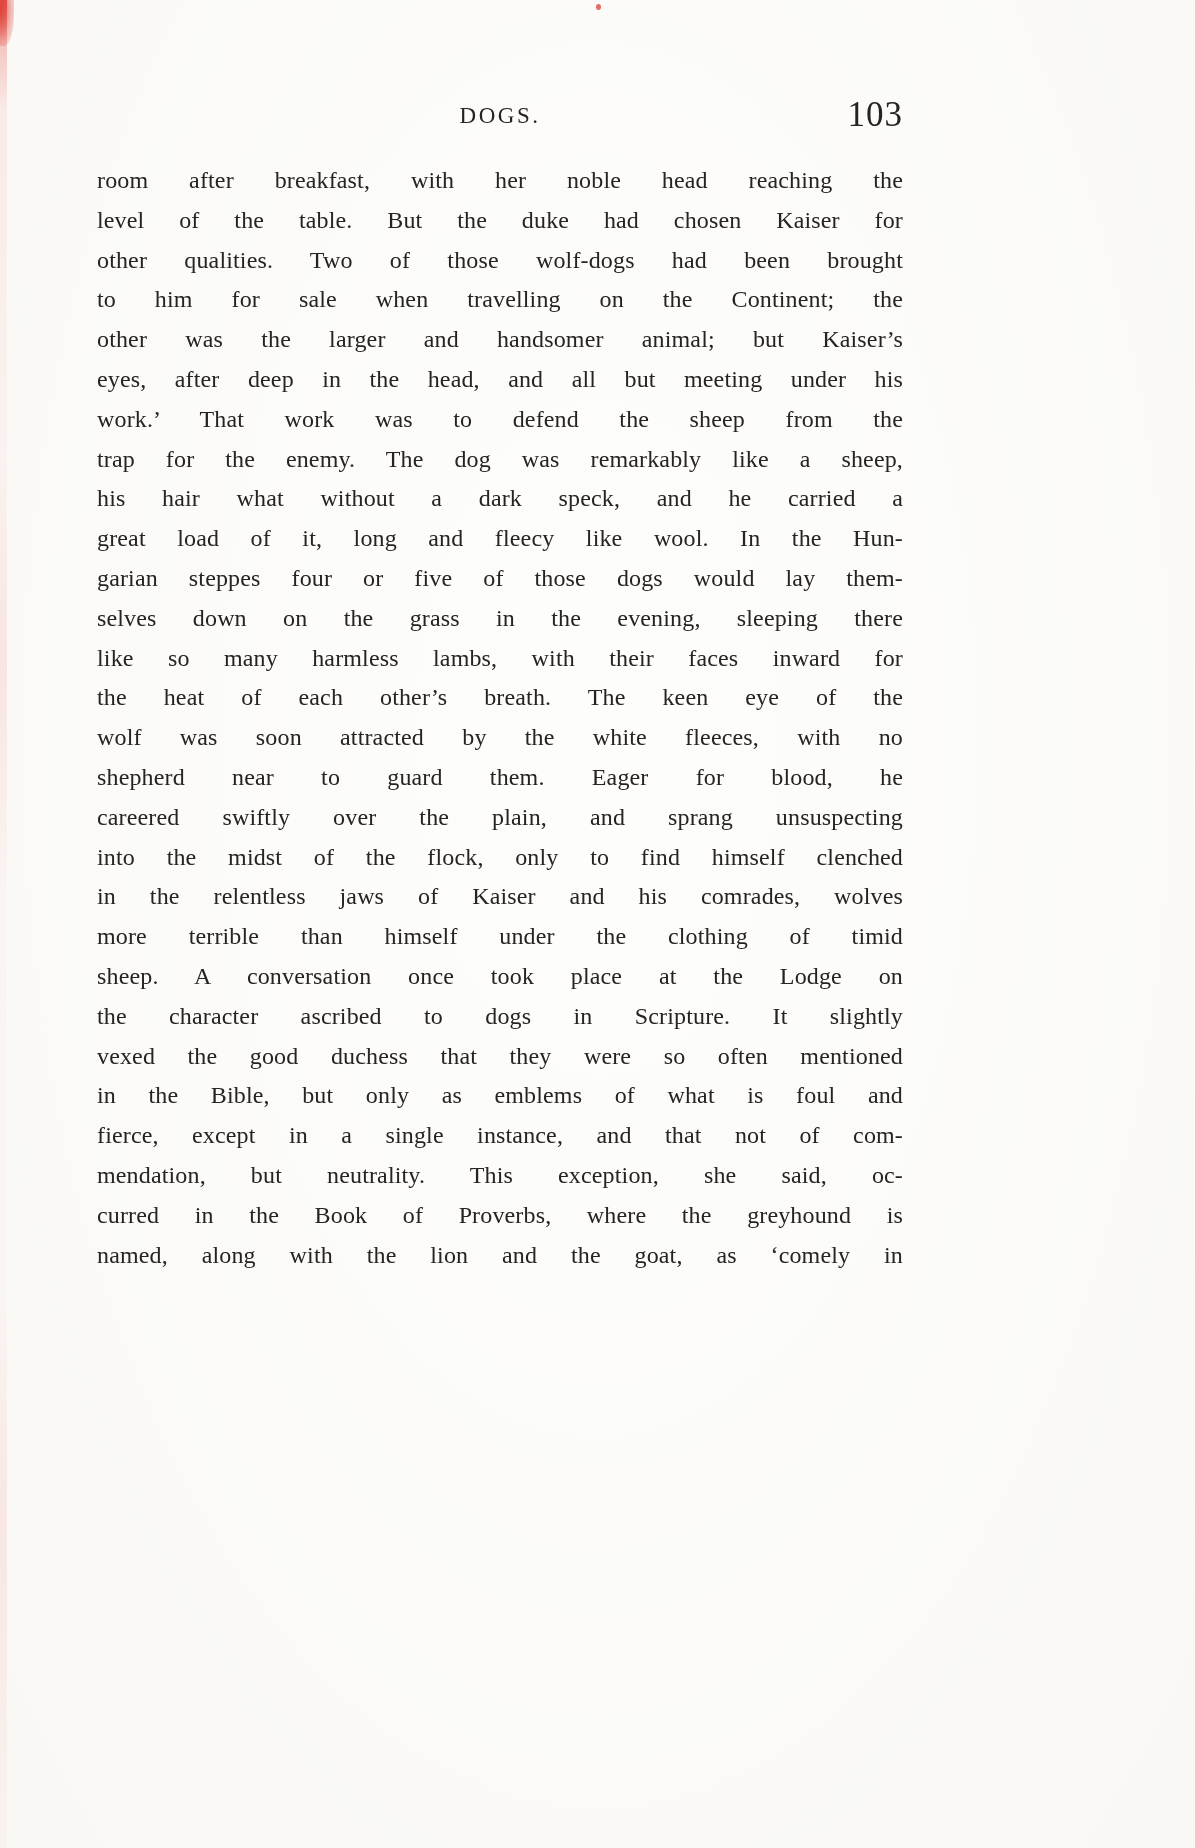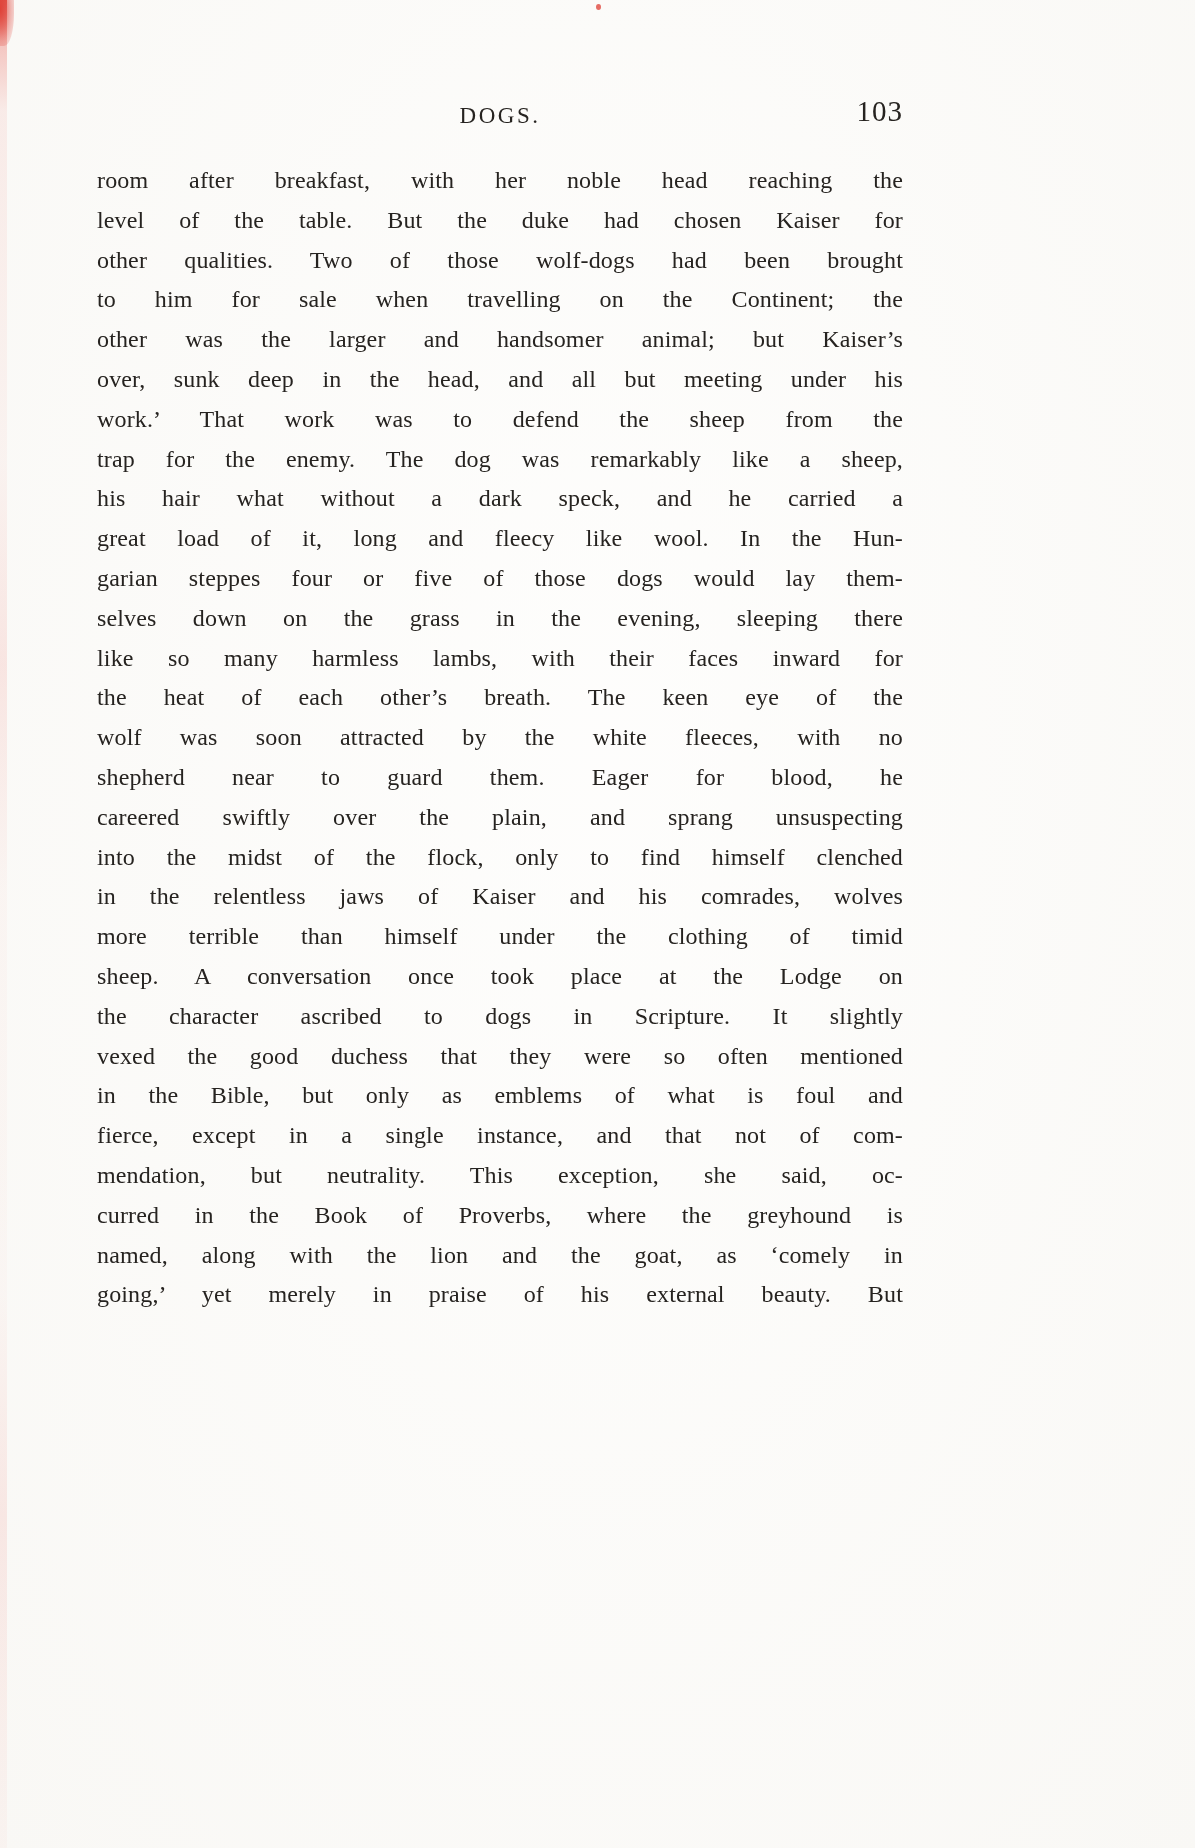--- a/index.html
+++ b/index.html
@@ -67,21 +67,21 @@
     top: 4px;
     text-align: center;
     font-size: 23px;
     letter-spacing: 2.5px;
     color: var(--ink);
   }
   .folio {
     position: absolute;
     right: 0;
     top: -4px;
-    font-size: 29px;
+    font-size: 35px;
     letter-spacing: 1px;
     color: var(--ink);
   }
 
   
   .body-text {
     position: absolute;
     top: 161px;
     left: 97px;
     width: 806px;
@@ -111,21 +111,21 @@
     <span class="running-title">DOGS.</span>
     <span class="folio">103</span>
   </header>
 
   <main class="body-text" id="body-lines">
       <div class="line">room after breakfast, with her noble head reaching the</div>
       <div class="line">level of the table.  But the duke had chosen Kaiser for</div>
       <div class="line">other qualities.  Two of those wolf-dogs had been brought</div>
       <div class="line">to him for sale when travelling on the Continent; the</div>
       <div class="line">other was the larger and handsomer animal; but Kaiser’s</div>
-      <div class="line">over, sunk deep in the head, and all but meeting under his</div>
+      <div class="line">eyes, after deep in the head, and all but meeting under his</div>
       <div class="line">work.’  That work was to defend the sheep from the</div>
       <div class="line">trap for the enemy.  The dog was remarkably like a sheep,</div>
       <div class="line">his hair what without a dark speck, and he carried a</div>
       <div class="line">great load of it, long and fleecy like wool.  In the Hun-</div>
       <div class="line">garian steppes four or five of those dogs would lay them-</div>
       <div class="line">selves down on the grass in the evening, sleeping there</div>
       <div class="line">like so many harmless lambs, with their faces inward for</div>
       <div class="line">the heat of each other’s breath.  The keen eye of the</div>
       <div class="line">wolf was soon attracted by the white fleeces, with no</div>
       <div class="line">shepherd near to guard them.  Eager for blood, he</div>
@@ -134,16 +134,15 @@
       <div class="line">in the relentless jaws of Kaiser and his comrades, wolves</div>
       <div class="line">more terrible than himself under the clothing of timid</div>
       <div class="line">sheep.  A conversation once took place at the Lodge on</div>
       <div class="line">the character ascribed to dogs in Scripture.  It slightly</div>
       <div class="line">vexed the good duchess that they were so often mentioned</div>
       <div class="line">in the Bible, but only as emblems of what is foul and</div>
       <div class="line">fierce, except in a single instance, and that not of com-</div>
       <div class="line">mendation, but neutrality.  This exception, she said, oc-</div>
       <div class="line">curred in the Book of Proverbs, where the greyhound is</div>
       <div class="line">named, along with the lion and the goat, as ‘comely in</div>
-      <div class="line">going,’ yet merely in praise of his external beauty.  But</div>
     </main>
 
 </div>
 
 </body></html>

